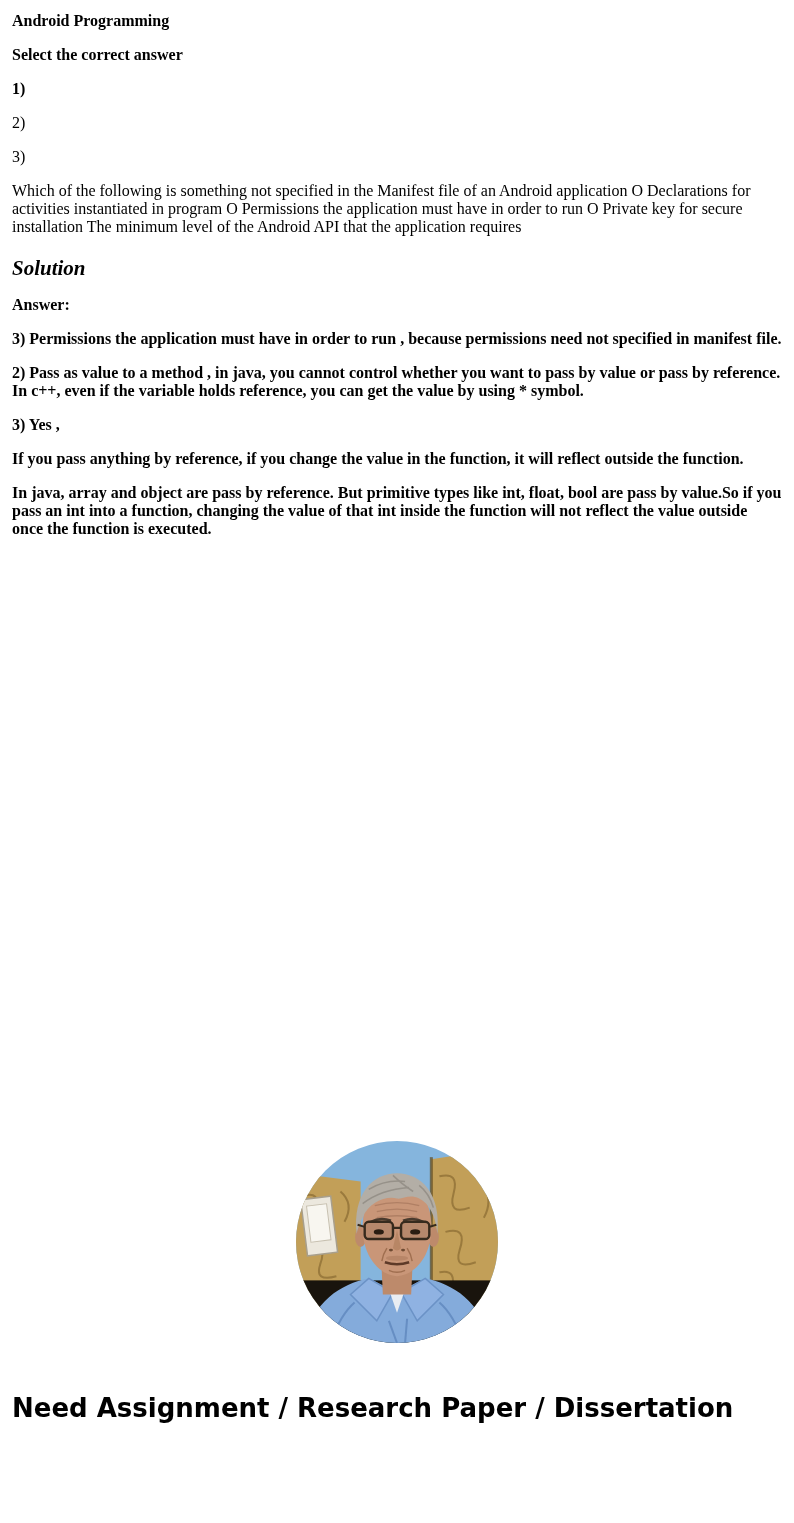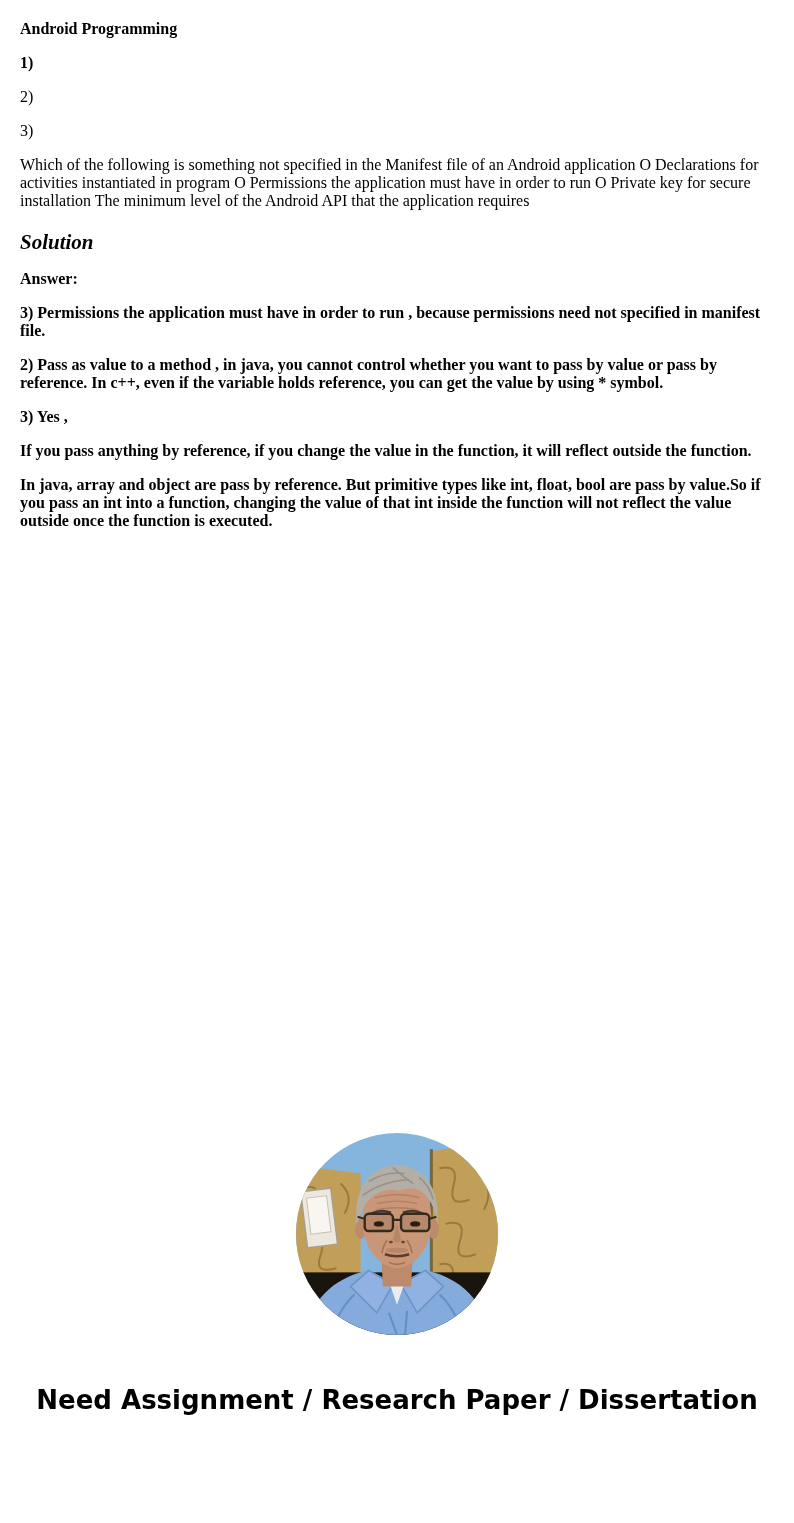--- a/index.html
+++ b/index.html
@@ -7,21 +7,21 @@
     padding: 0;
     background: #ffffff;
   }
   body {
     width: 794px;
     min-height: 1523px;
     font-family: "Liberation Serif", serif;
     color: #000000;
   }
   .doc {
-    padding: 20px;
+    padding: 12px;
   }
   .doc p {
     margin: 0 0 16px 0;
     font-size: 16px;
     line-height: 18px;
   }
   .b { font-weight: bold; }
   h2.sol {
     font-size: 21px;
     line-height: 24px;
@@ -31,34 +31,34 @@
     font-style: italic;
   }
   .avatar-wrap {
     width: 202px;
     height: 202px;
     margin: 603px auto 0 auto;
   }
   .avatar-wrap svg { display: block; }
   .footer {
     margin-top: 50px;
-    text-align: center;
     font-family: "DejaVu Sans", sans-serif;
     font-weight: bold;
     font-size: 26px;
     line-height: 30px;
     color: #000000;
   }
 </style>
 </head>
 <body>
 
 <div class="doc">
 
   <p class="b">Android Programming</p>
+  <p class="b">Select the correct answer</p>
 
   <p class="b">1)</p>
   <p>2)</p>
   <p>3)</p>
 
   <p>Which of the following is something not specified in the Manifest file of an Android application O Declarations for activities instantiated in program O Permissions the application must have in order to run O Private key for secure installation The minimum level of the Android API that the application requires</p>
 
   <h2 class="sol">Solution</h2>
 
   <p class="b">Answer:</p>

